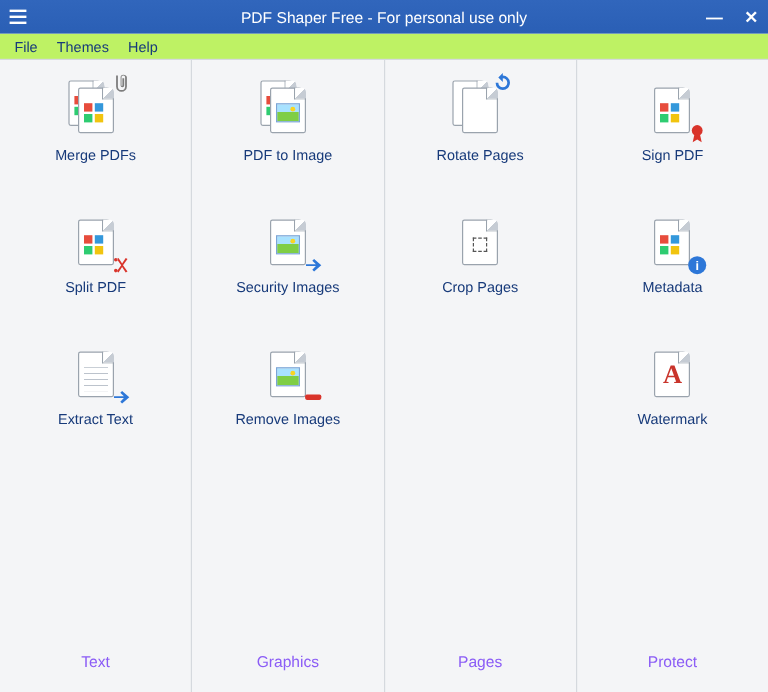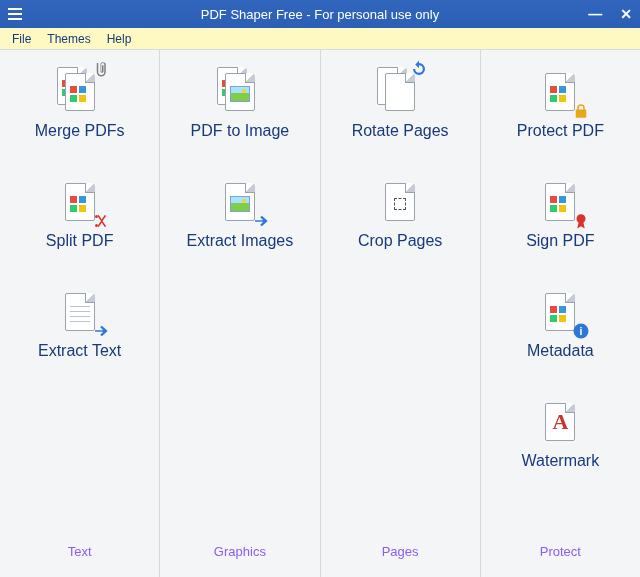--- a/index.html
+++ b/index.html
@@ -42,21 +42,21 @@
     display: flex;
     gap: 18px;
   }
   .titlebar .win-controls span {
     cursor: pointer;
     font-weight: bold;
     font-size: 14px;
     line-height: 14px;
   }
   .menubar {
-    background: #fef9c3;
+    background: #bef264;
     border-bottom: 1px solid #d5d9de;
     height: 22px;
     display: flex;
     align-items: center;
     padding: 0 6px;
     gap: 4px;
     color: #173a7a;
     font-size: 12px;
   }
   .menubar span { padding: 2px 6px; cursor: default; }
@@ -87,21 +87,21 @@
   }
   .cell.empty { cursor: default; pointer-events: none; }
   .cell .icon-box {
     width: 48px; height: 48px;
     display: flex; align-items: center; justify-content: center;
     position: relative;
     margin-bottom: 6px;
   }
   .cell .label {
     color: #173a7a;
-    font-size: 16px;
+    font-size: 12px;
     text-align: center;
   }
   .col-foot {
     margin-top: auto;
     padding-bottom: 18px;
     color: #8b5cf6;
     font-size: 13px;
   }
 
   
@@ -285,23 +285,36 @@
       <div class="icon-box">
         <div class="page">
             <div class="photo"></div>
           </div>
         <div class="badge arrow">
           <svg viewBox="0 0 24 24">
               <path fill="#2d77d8" d="M4 11h11l-4-4 2-2 8 7-8 7-2-2 4-4H4z"></path>
             </svg>
         </div>
       </div>
-      <div class="label">Extract Images</div>
-    </div>
-
+      <div class="label">Security Images</div>
+    </div>
+
+    <div class="cell">
+      <div class="icon-box">
+        <div class="page">
+            <div class="photo"></div>
+          </div>
+        <div class="badge minus">
+          <svg viewBox="0 0 24 24">
+              <rect x="3" y="9" width="18" height="6" rx="2" fill="#d9342b"></rect>
+            </svg>
+        </div>
+      </div>
+      <div class="label">Remove Images</div>
+    </div>
 
     <div class="col-foot">Graphics</div>
   </div>
 
   <div class="col">
     <div class="cell">
       <div class="icon-box">
         <div class="page behind"></div>
         <div class="page front"></div>
         <div class="badge rotate" style="right:-4px;top:-8px;bottom:auto;">
@@ -321,38 +334,20 @@
       </div>
       <div class="label">Crop Pages</div>
     </div>
 
 
 
     <div class="col-foot">Pages</div>
   </div>
 
   <div class="col">
-    <div class="cell">
-      <div class="icon-box">
-        <div class="page">
-            <div class="grid">
-              <i></i>
-              <i></i>
-              <i></i>
-              <i></i>
-            </div>
-          </div>
-        <div class="badge lock">
-          <svg viewBox="0 0 24 24">
-              <path fill="#e6a817" d="M7 10V8a5 5 0 1110 0v2h1a1 1 0 011 1v9a1 1 0 01-1 1H6a1 1 0 01-1-1v-9a1 1 0 011-1h1zm2 0h6V8a3 3 0 10-6 0v2z"></path>
-            </svg>
-        </div>
-      </div>
-      <div class="label">Protect PDF</div>
-    </div>
 
     <div class="cell">
       <div class="icon-box">
         <div class="page">
             <div class="grid">
               <i></i>
               <i></i>
               <i></i>
               <i></i>
             </div>

